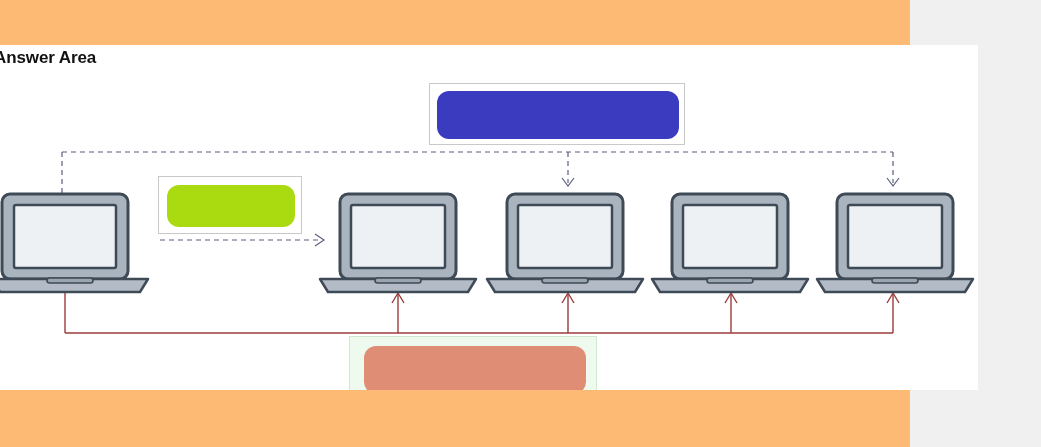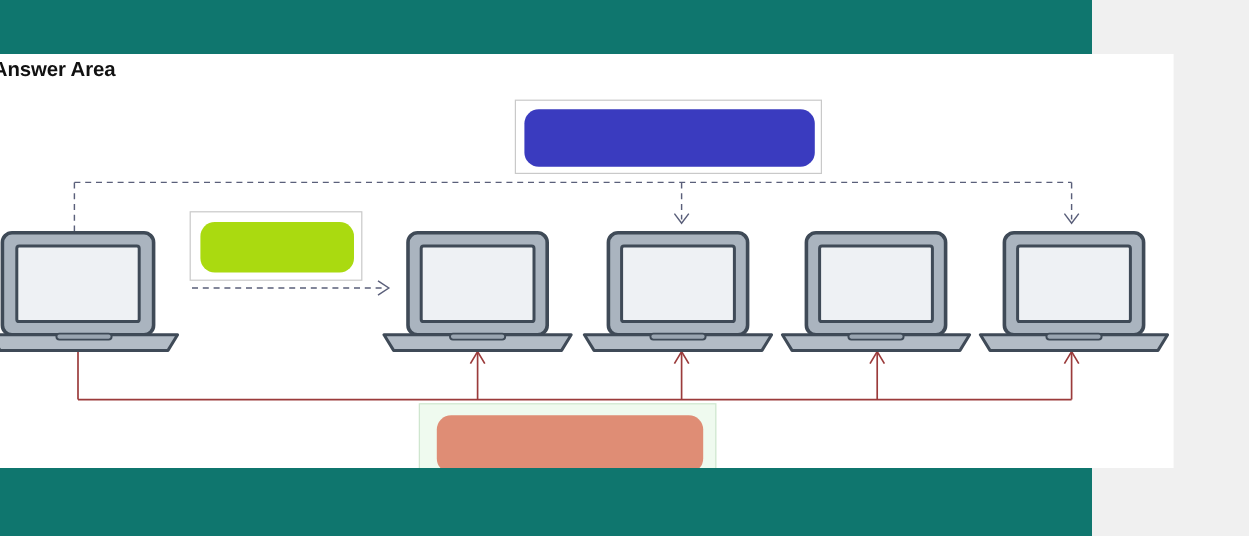--- a/index.html
+++ b/index.html
@@ -11,21 +11,21 @@
     width: 1041px;
     height: 447px;
     overflow: hidden;
     font-family: "Liberation Sans", sans-serif;
   }
 
   #root {
     position: relative;
     width: 910px;
     height: 447px;
-    background: #0f766e;
+    background: #fdba74;
   }
 
   
   #canvas {
     position: absolute;
     left: 0;
     top: 45px;
     width: 978px;
     height: 345px;
     background: #ffffff;

